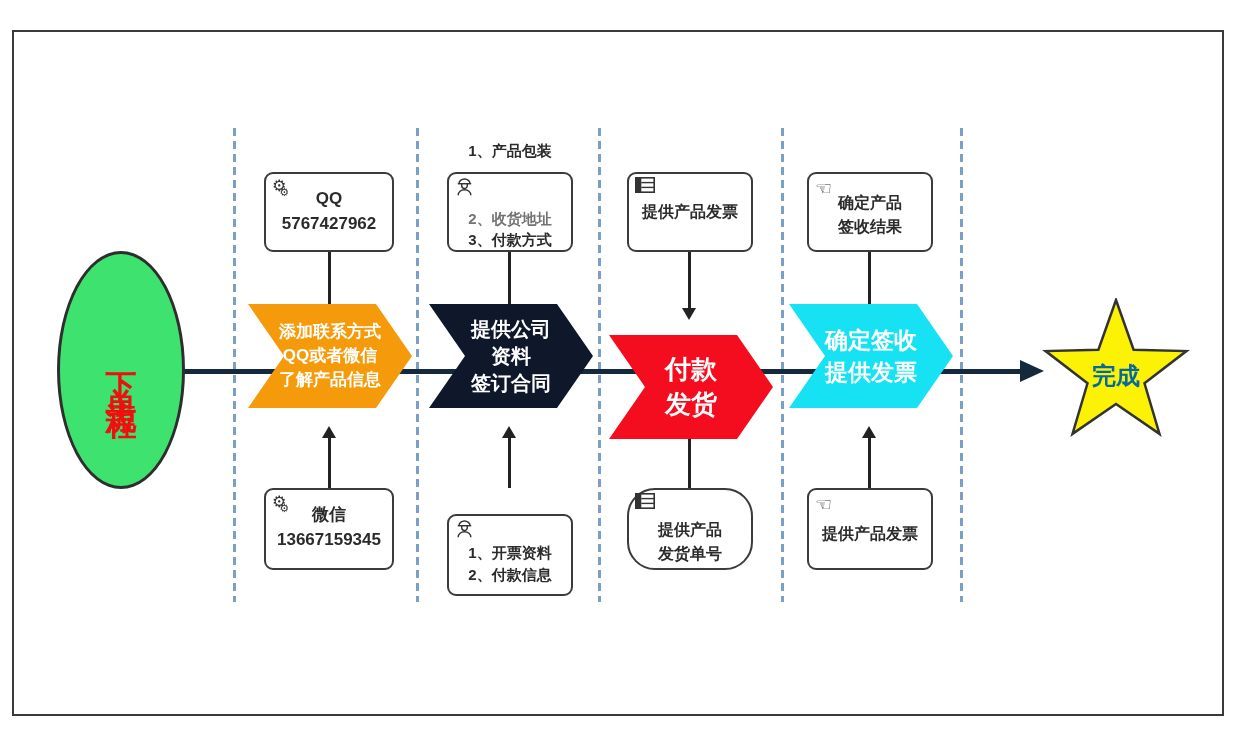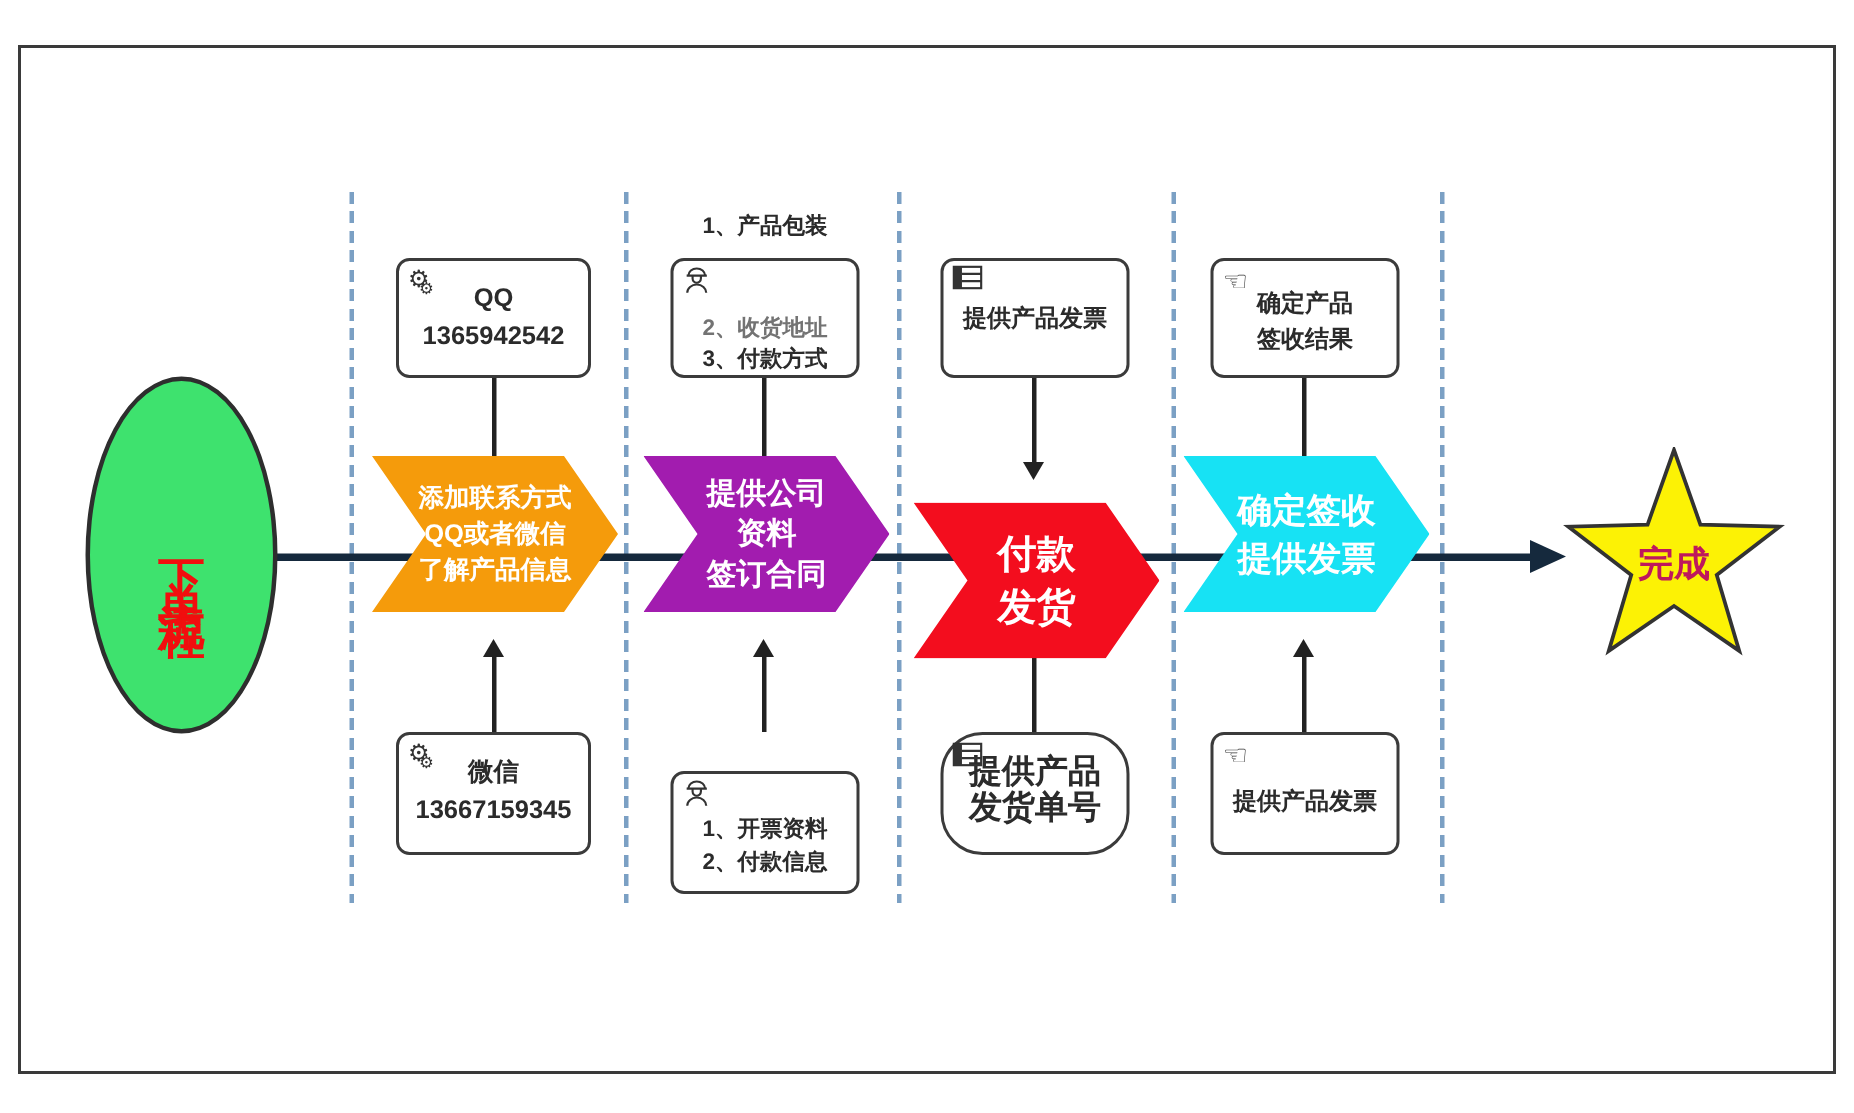--- a/index.html
+++ b/index.html
@@ -21,60 +21,60 @@
            border:3px solid #2e2e2e;border-radius:50%;display:flex;align-items:center;justify-content:center;z-index:3;}
   .ellipse .vtext{writing-mode:vertical-rl;text-orientation:upright;letter-spacing:13px;
            font-size:31px;font-weight:bold;color:#f10e0e;line-height:1;padding-top:10px;}
 
   
   .chevron{position:absolute;top:304px;width:164px;height:104px;z-index:3;
            clip-path:polygon(0 0,calc(100% - 36px) 0,100% 50%,calc(100% - 36px) 100%,0 100%,36px 50%);
            display:flex;flex-direction:column;align-items:center;justify-content:center;
            color:#ffffff;font-weight:bold;text-align:center;}
   .chv-orange{left:248px;background:#f59b0b;font-size:17px;line-height:24px;}
-  .chv-pink{left:429px;background:#a21caf;font-size:20px;line-height:27px;}
+  .chv-pink{left:429px;background:#0f172a;font-size:20px;line-height:27px;}
   .chv-red{left:609px;background:#f30d1e;font-size:26px;line-height:35px;margin-top:31px;}
   .chv-cyan{left:789px;background:#17e2f4;font-size:23px;line-height:32px;}
 
   
   .box{position:absolute;background:#ffffff;border:2px solid #3b3b3b;border-radius:9px;z-index:3;
        color:#2b2b2b;font-weight:bold;display:flex;flex-direction:column;align-items:center;}
   .box .bline{white-space:nowrap;}
   .row-top{top:172px;height:80px;}
   .row-bottom{top:488px;height:82px;}
   .col1{left:264px;width:130px;}
   .col2{left:447px;width:126px;}
   .col3{left:627px;width:126px;}
   .col4{left:807px;width:126px;}
   .bx-contact{font-size:17px;line-height:25px;justify-content:flex-start;padding-top:12px;box-sizing:border-box;}
   .bx-list3{font-size:15px;line-height:21px;justify-content:flex-end;padding-top:11px;box-sizing:border-box;}
   .bx-list2{font-size:15px;line-height:22px;justify-content:flex-start;padding-top:26px;box-sizing:border-box;margin-top:26px;}
   .bx-single{font-size:16px;justify-content:flex-start;padding-top:28px;box-sizing:border-box;}
   .bx-two{font-size:16px;line-height:24px;justify-content:flex-start;padding-top:17px;box-sizing:border-box;}
-  .bx-two-low{font-size:22px;line-height:24px;justify-content:flex-start;padding-top:12px;box-sizing:border-box;border-radius:28px;}
+  .bx-two-low{font-size:16px;line-height:24px;justify-content:flex-start;padding-top:28px;box-sizing:border-box;border-radius:28px;}
   .bx-single-low{font-size:16px;justify-content:flex-start;padding-top:34px;box-sizing:border-box;}
   .muted{color:#737373;font-weight:700;margin-top:47px;}
 
   
   .icon{position:absolute;top:3px;left:6px;color:#333;line-height:1;}
   .gears .g1{font-size:16px;}
   .gears .g2{display:inline-block;font-size:11px;transform:translate(-7px,5px);}
   .hand{font-size:19px;top:5px;}
 
   
   .conn-line{position:absolute;width:3px;background:#222;z-index:2;}
   .arrow-down{position:absolute;width:0;height:0;border-left:7px solid transparent;
       border-right:7px solid transparent;border-top:12px solid #222;z-index:2;}
   .arrow-up{position:absolute;width:0;height:0;border-left:7px solid transparent;
       border-right:7px solid transparent;border-bottom:12px solid #222;z-index:2;}
 
   
   .star-wrap{position:absolute;left:1036px;top:298px;width:160px;height:152px;z-index:3;}
   .star-label{position:absolute;left:0;top:62px;width:160px;text-align:center;
-      font-size:24px;font-weight:bold;color:#be185d;}
+      font-size:24px;font-weight:bold;color:#0369a1;}
 </style>
 </head>
 <body>
 
 <div class="canvas">
   <div class="frame"></div>
 
   <div class="vline" style="left:233px;"></div>
   <div class="vline" style="left:416px;"></div>
   <div class="vline" style="left:598px;"></div>
@@ -103,21 +103,21 @@
     <div class="bline">发货</div>
   </div>
   <div class="chevron chv-cyan">
     <div class="bline">确定签收</div>
     <div class="bline">提供发票</div>
   </div>
 
   <div class="box row-top col1 bx-contact">
     <span class="icon gears"><span class="g1">⚙</span><span class="g2">⚙</span></span>
     <div class="bline">QQ</div>
-    <div class="bline">1365942542</div>
+    <div class="bline">5767427962</div>
   </div>
   <div class="box row-top col2 bx-list3">
     <span class="icon">
       <svg width="19" height="19" viewBox="0 0 24 24">
         <path d="M5 8.5 a7 6 0 0 1 14 0" fill="none" stroke="#333" stroke-width="1.8"></path>
         <line x1="3.5" y1="8.5" x2="20.5" y2="8.5" stroke="#333" stroke-width="1.8"></line>
         <path d="M8.5 8.5 v2.5 a3.5 3.5 0 0 0 7 0 v-2.5" fill="none" stroke="#333" stroke-width="1.8"></path>
         <path d="M4 23 a8 7 0 0 1 16 0" fill="none" stroke="#333" stroke-width="1.8"></path>
       </svg>
     </span>

